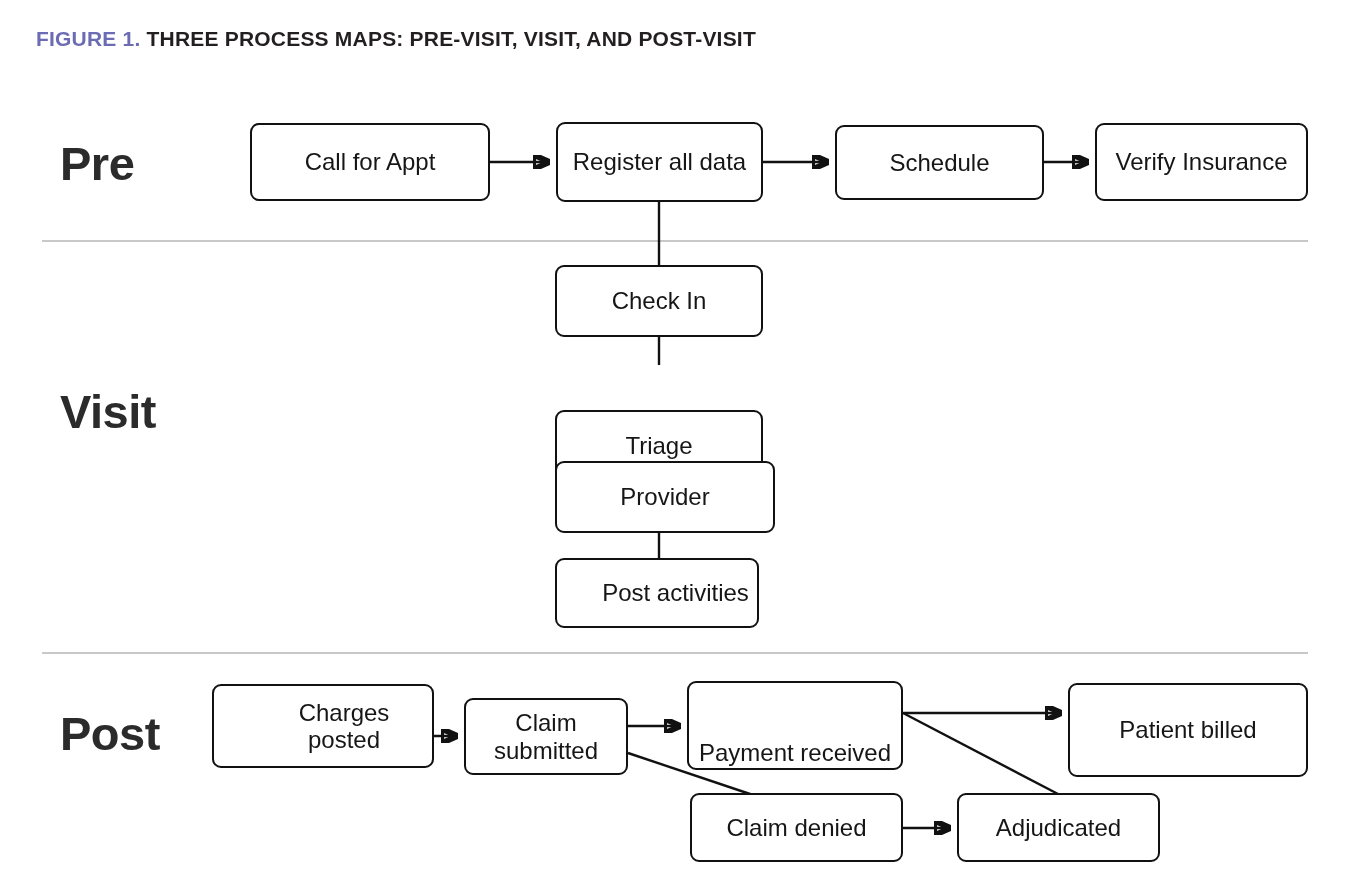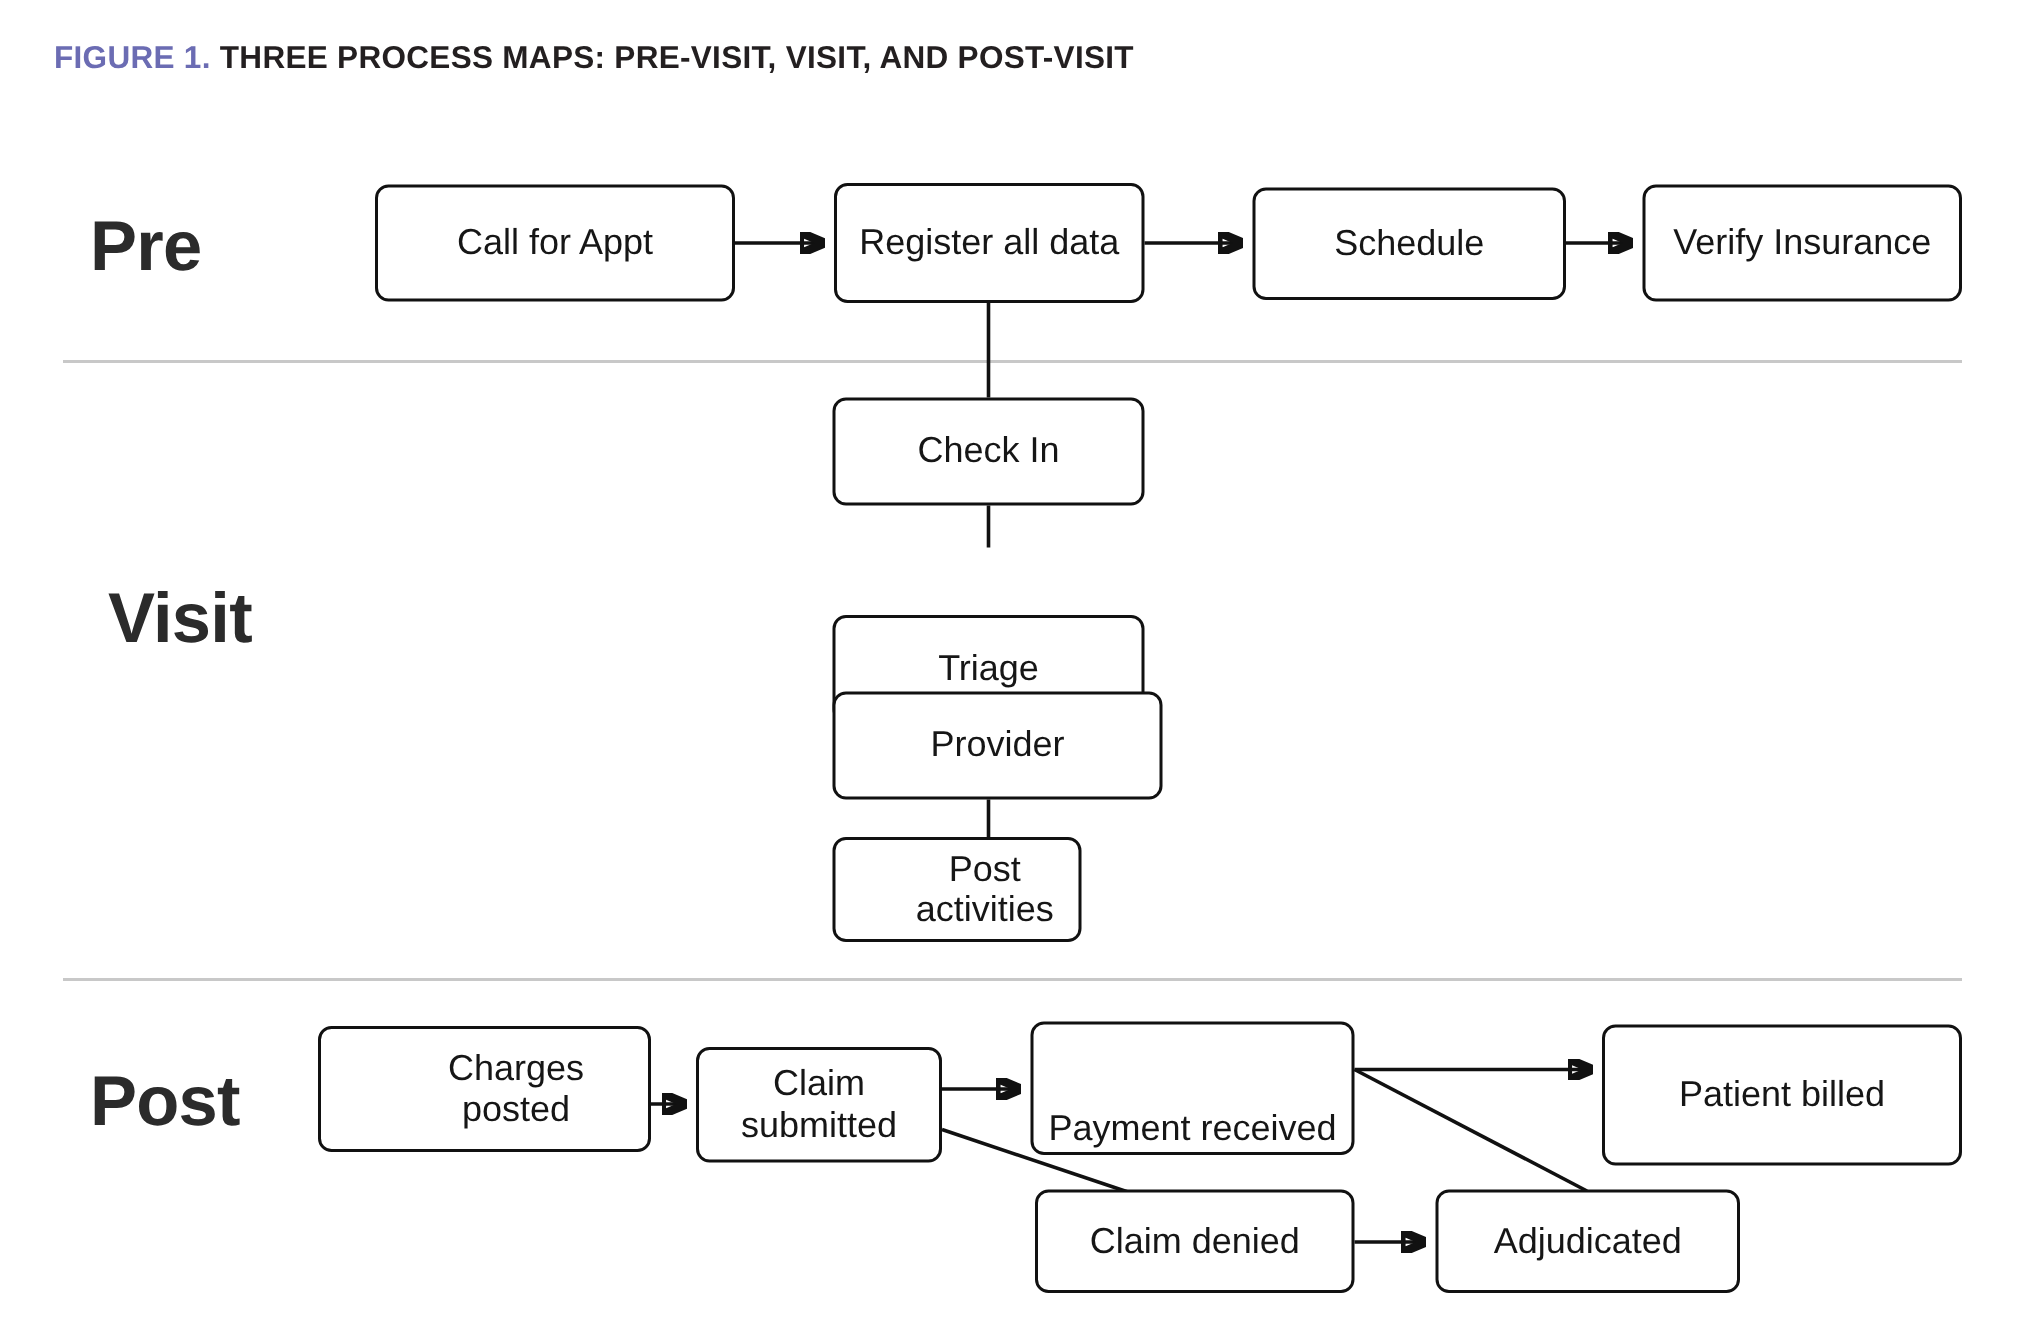--- a/index.html
+++ b/index.html
@@ -42,21 +42,21 @@
   .band-label {
     position: absolute;
     font-size: 47px;
     font-weight: bold;
     color: #2b2b2b;
     letter-spacing: -0.5px;
     line-height: 1;
     white-space: nowrap;
   }
   #label-pre  { left: 60px; top: 140px; }
-  #label-visit{ left: 60px; top: 388px; margin-left: 12px; }
+  #label-visit{ left: 60px; top: 388px; }
   #label-post { left: 60px; top: 710px; }
 
   
   .divider {
     position: absolute;
     left: 42px;
     width: 1266px;
     height: 2px;
     background: #c8c8c8;
   }
@@ -84,21 +84,21 @@
   
   #node-call-appt      { left: 250px;  top: 123px; width: 240px; height: 78px; }
   #node-register       { left: 556px;  top: 122px; width: 207px; height: 80px; }
   #node-schedule       { left: 835px;  top: 125px; width: 209px; height: 75px; }
   #node-verify         { left: 1095px; top: 123px; width: 213px; height: 78px; }
 
   
   #node-checkin        { left: 555px;  top: 265px; width: 208px; height: 72px; }
   #node-triage         { left: 555px;  top: 365px; width: 208px; height: 72px; margin-top: 45px; }
   #node-provider       { left: 555px;  top: 461px; width: 220px; height: 72px; }
-  #node-postact        { left: 555px;  top: 558px; width: 166px; height: 70px; padding-left: 43px; }
+  #node-postact        { left: 555px;  top: 558px; width: 204px; height: 70px; padding-left: 43px; }
 
   
   #node-charges        { left: 212px;  top: 684px; width: 222px; height: 84px; padding-left: 48px; }
   #node-claim-sub      { left: 464px;  top: 698px; width: 164px; height: 77px; }
   #node-payment        { left: 687px;  top: 681px; width: 216px; height: 89px; align-items: flex-end; }
   #node-patient-billed { left: 1068px; top: 683px; width: 240px; height: 94px; }
   #node-claim-denied   { left: 690px;  top: 793px; width: 213px; height: 69px; }
   #node-adjudicated    { left: 957px;  top: 793px; width: 203px; height: 69px; }
 
   

